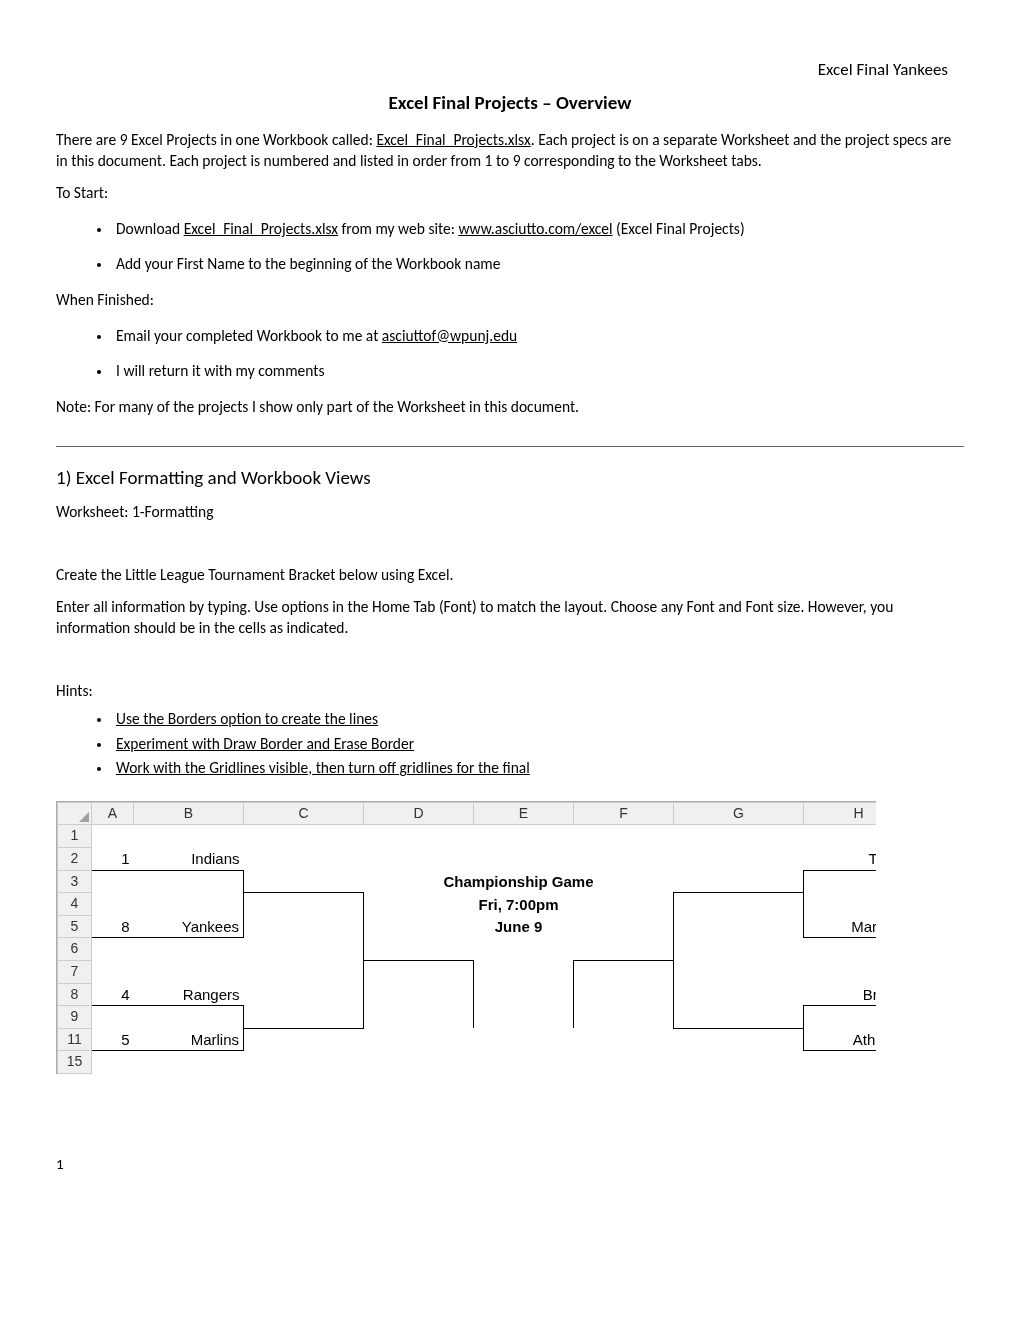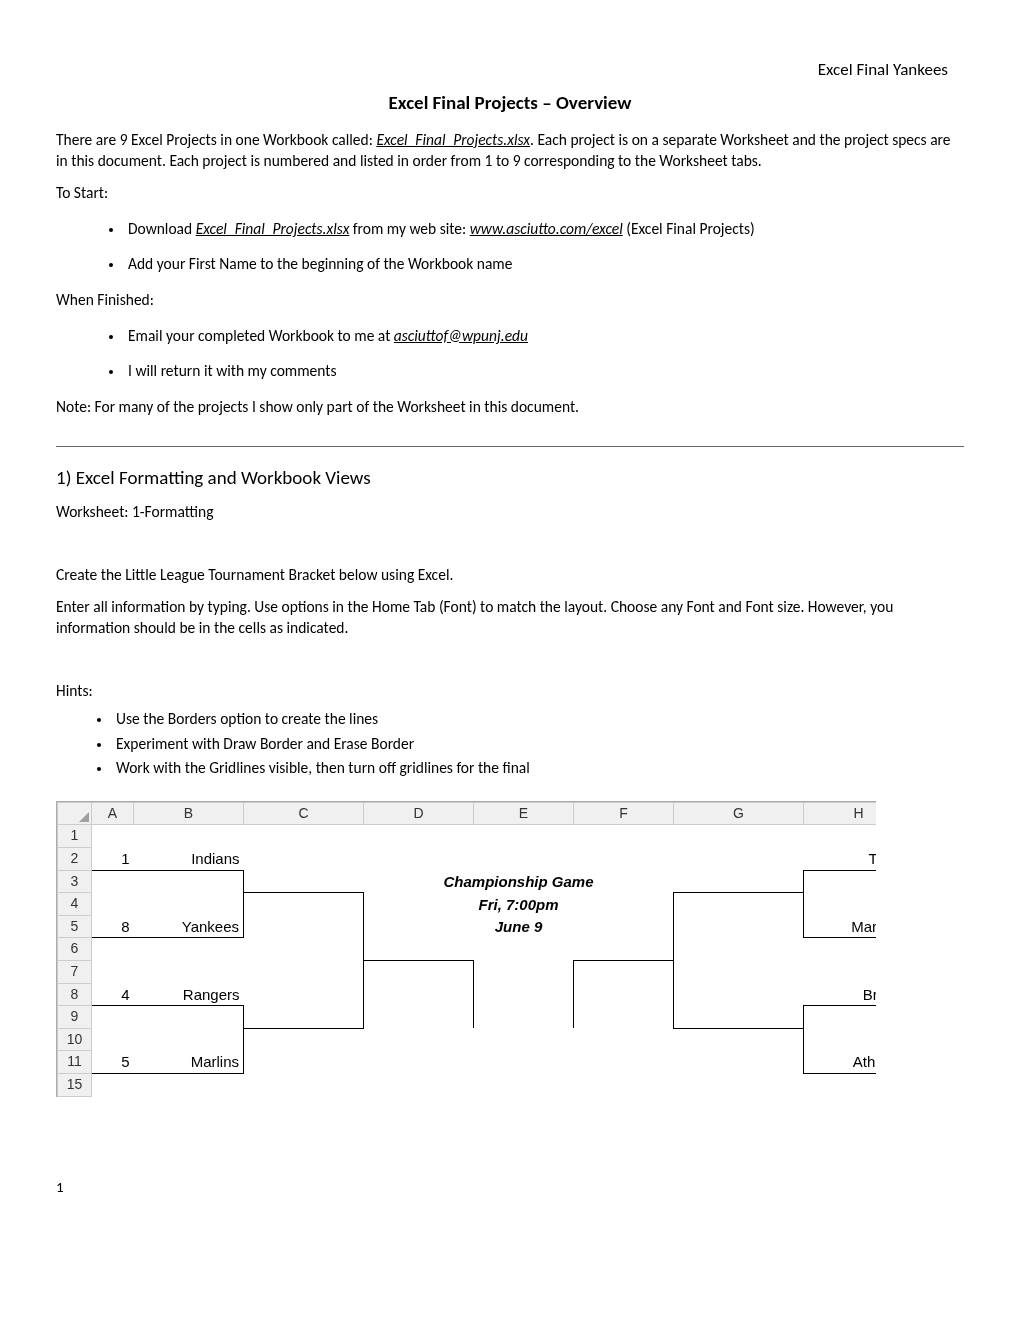--- a/index.html
+++ b/index.html
@@ -28,39 +28,39 @@
   h2 {
     font-size: 19px;
     font-weight: normal;
     margin: 16px 0 10px 0;
   }
   p {
     margin: 10px 0;
     font-size: 15.5px;
   }
   .bold { font-weight: normal; }
-  .underline { text-decoration: underline; font-style: italic; }
+  .underline { text-decoration: underline; }
   ul {
     margin: 8px 0 14px 0;
     padding-left: 56px;
   }
   li {
     margin: 8px 0;
     font-size: 15.5px;
     padding-left: 4px;
   }
   li::marker { font-size: 14px; }
-  .spaced li { margin: 14px 12px; }
+  .spaced li { margin: 14px 0; }
   hr {
     border: none;
     border-top: 1px solid #666;
     margin: 28px 0 18px 0;
   }
   .hints-list { margin-top: 4px; }
-  .hints-list li { margin: 3px 0; }
+  .hints-list li { margin: 3px 0; text-decoration: underline; }
   .excel-wrap {
     margin-top: 22px;
     border: 1px solid #aaa;
     border-right: none;
     border-bottom: none;
     width: 820px;
     overflow: hidden;
   }
   table.excel {
     border-collapse: collapse;
@@ -106,21 +106,21 @@
   .colA { width: 42px; }
   .colB { width: 110px; }
   .colC { width: 120px; }
   .colD { width: 110px; }
   .colE { width: 100px; }
   .colF { width: 100px; }
   .colG { width: 130px; }
   .colH { width: 110px; }
   .ta-r { text-align: right; }
   .ta-c { text-align: center; }
-  .bold-cell { font-weight: bold; font-style: italic; }
+  .bold-cell { font-weight: bold; }
   .bb { border-bottom: 1.5px solid #000 !important; }
   .br { border-right: 1.5px solid #000 !important; }
   .bl { border-left: 1.5px solid #000 !important; }
   .page-num {
     margin-top: 80px;
     font-size: 15px;
   }
 </style>
 </head>
 <body>
@@ -283,31 +283,20 @@
     <td></td>
           <td class="br"></td>
           <td class="bb br"></td>
           <td class="br"></td>
           <td></td>
           <td class="bl"></td>
           <td class="bb bl"></td>
           <td class="bl"></td>
         </tr>
   <tr>
-          <th class="rowh">10</th>
-    <td></td>
-          <td class="br"></td>
-          <td></td>
-          <td></td>
-          <td></td>
-          <td></td>
-          <td></td>
-          <td class="bl"></td>
-        </tr>
-  <tr>
           <th class="rowh">11</th>
     <td class="ta-r bb">5</td>
     <td class="ta-r bb br">Marlins</td>
     <td></td>
           <td></td>
           <td></td>
           <td></td>
           <td></td>
     <td class="ta-r bb bl">Athletics</td>
     </tr>

